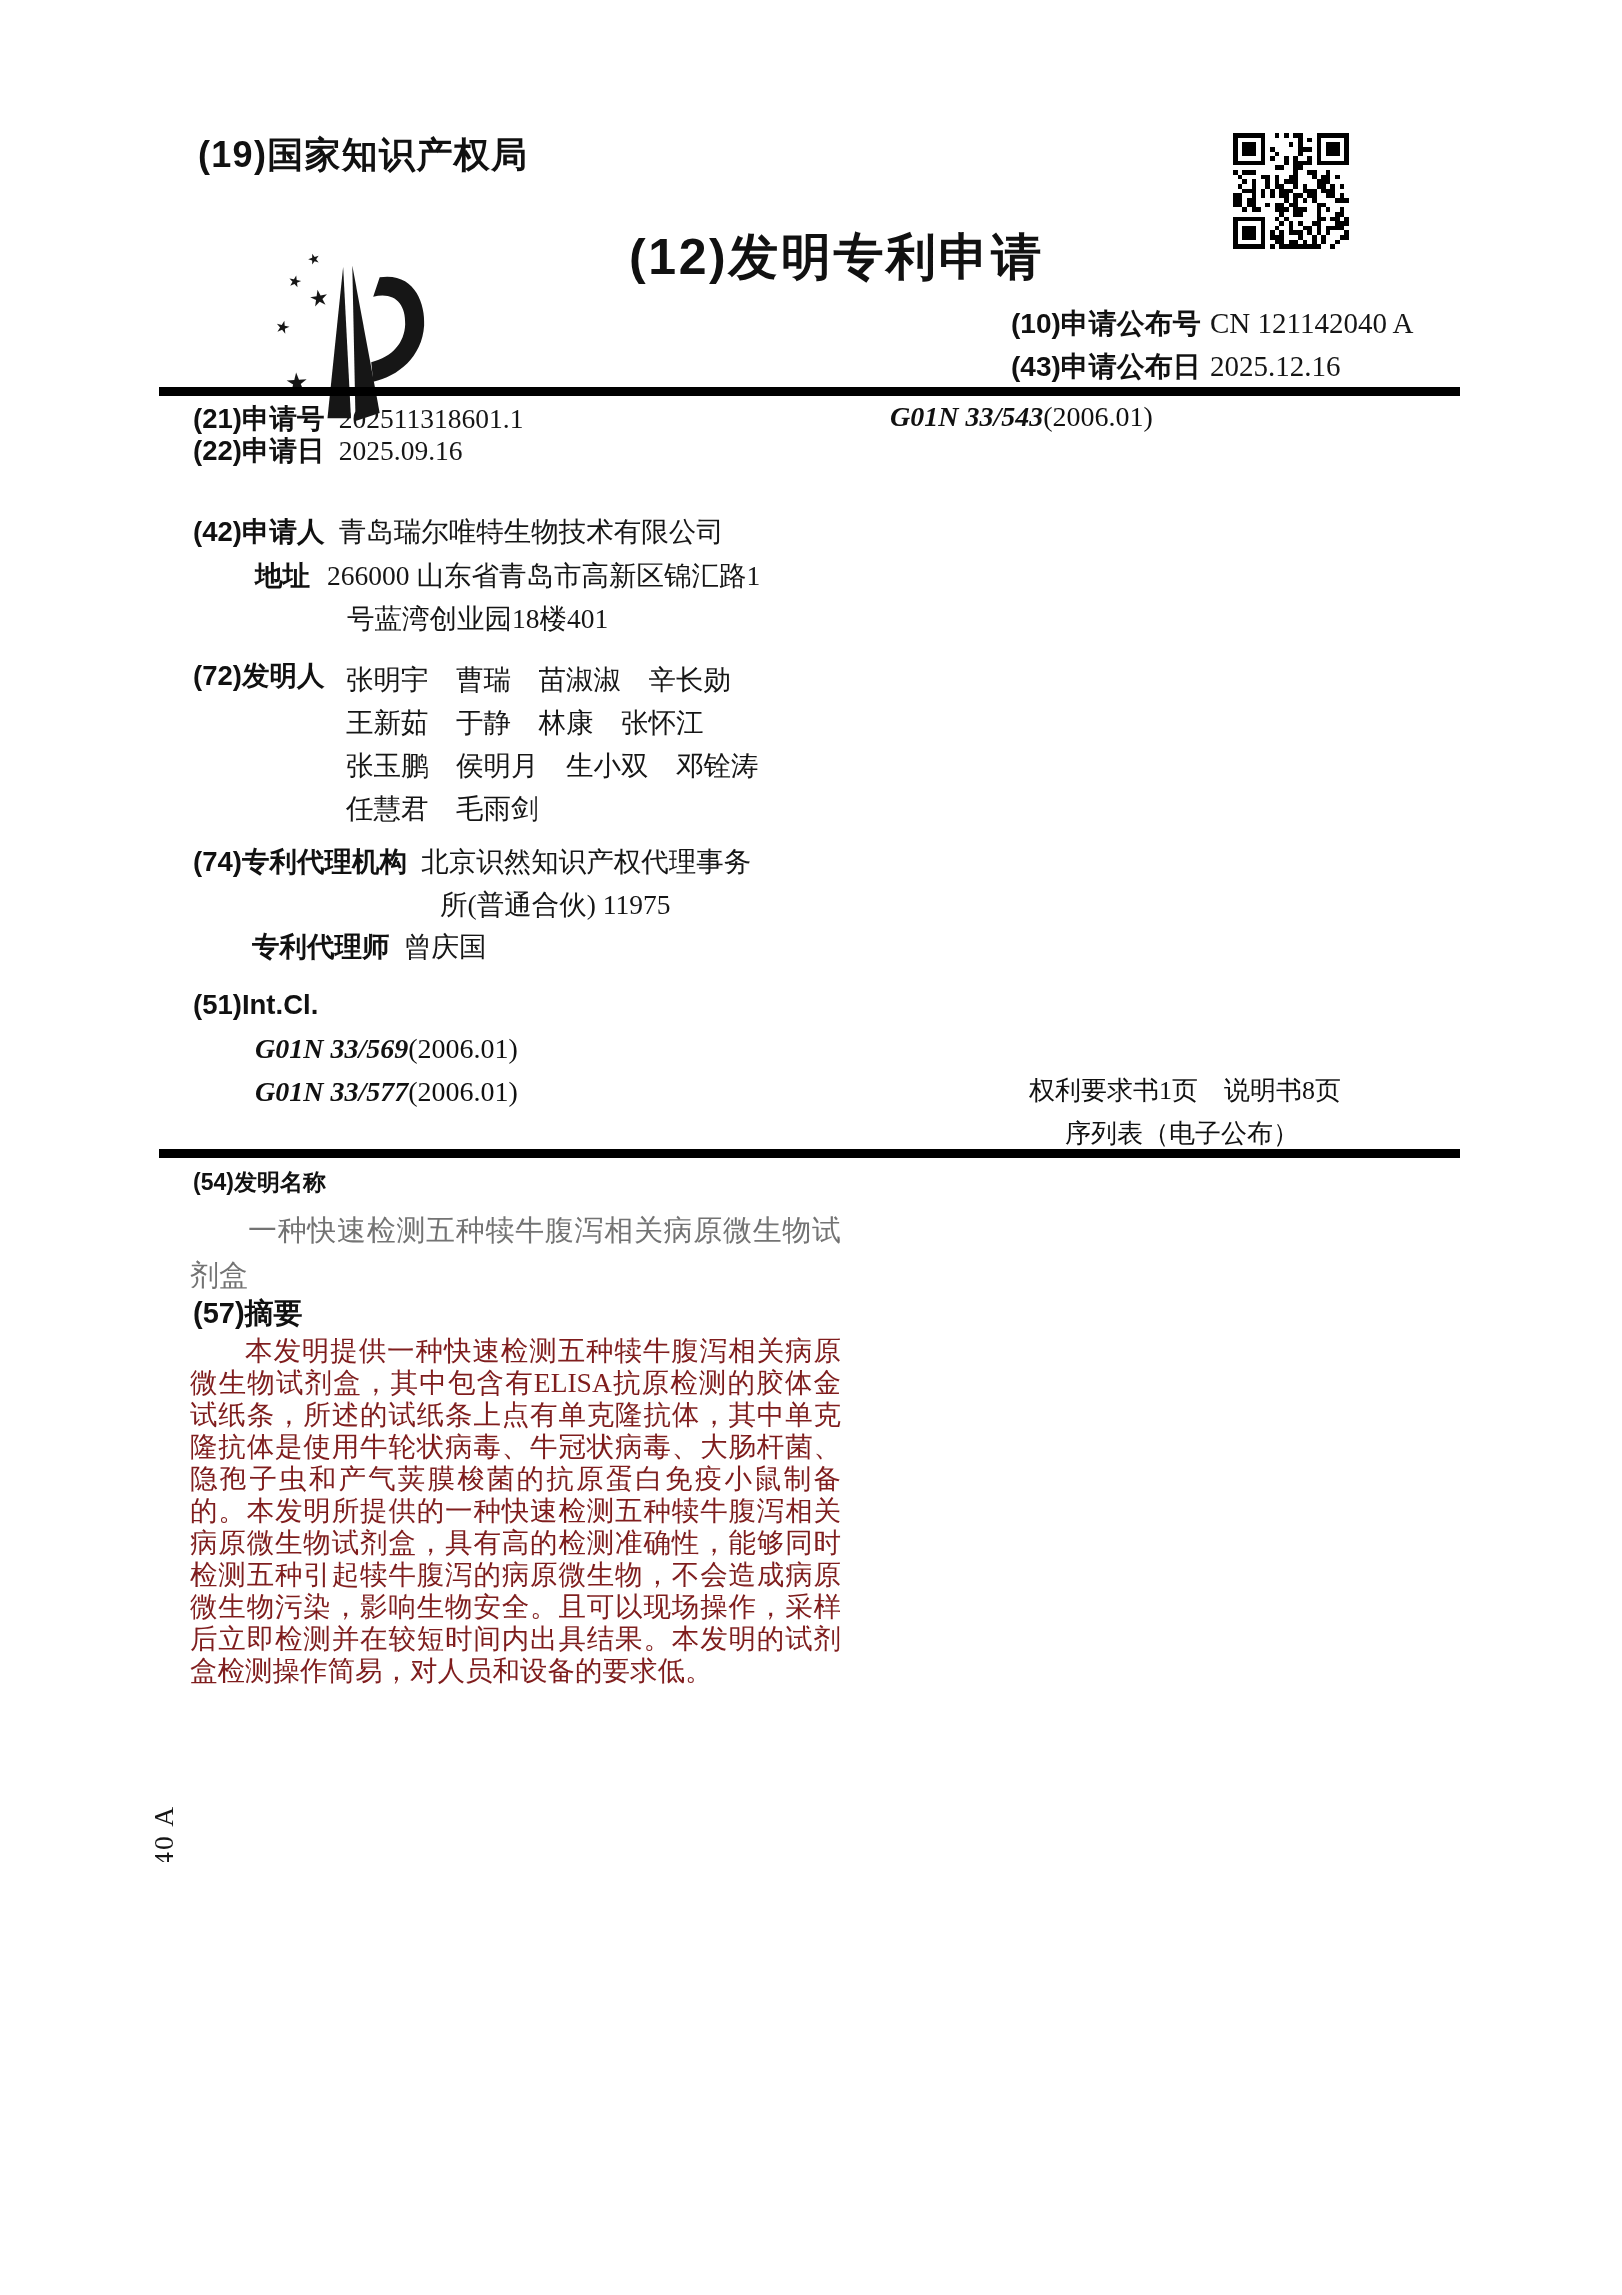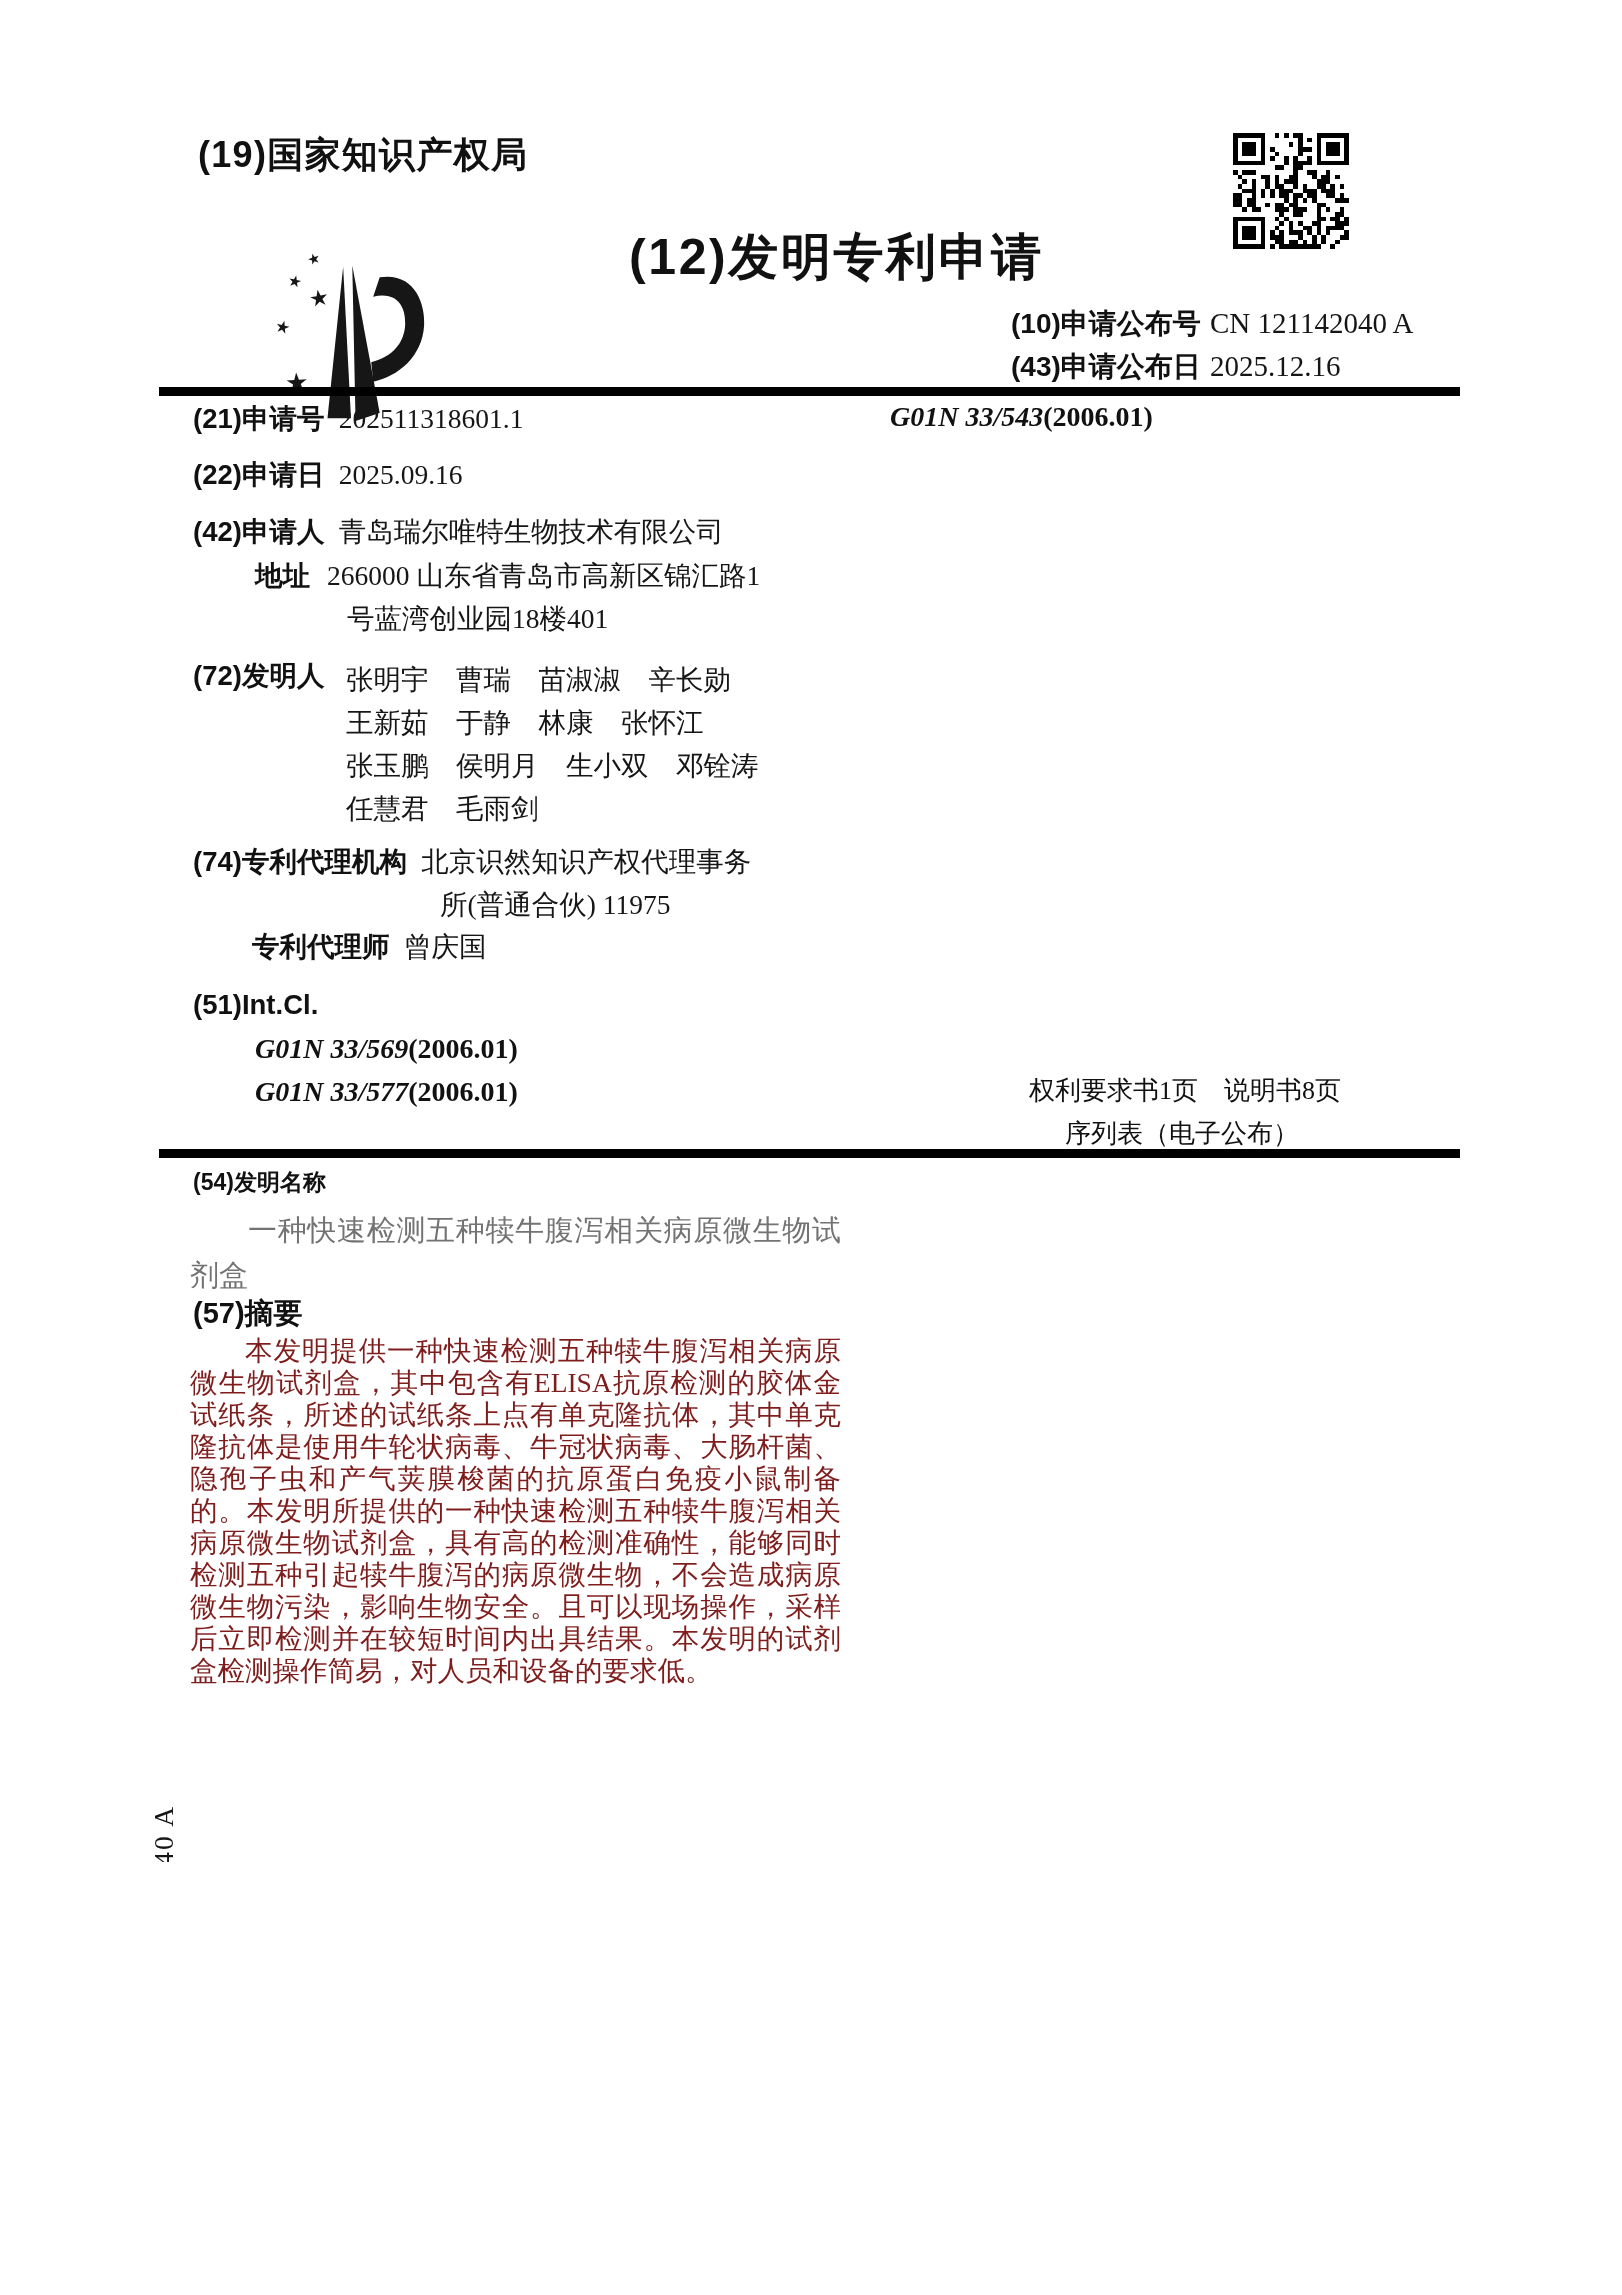--- a/index.html
+++ b/index.html
@@ -9,41 +9,41 @@
     background:#ffffff;
     color:#111;
     font-family:"Liberation Sans", sans-serif;
     overflow:hidden;
     border-radius:10px;
   }
   .abs{position:absolute;white-space:nowrap;}
   .lbl{font-family:"Liberation Sans", sans-serif;font-weight:700;color:#111;}
   .val{font-family:"Liberation Serif", serif;font-weight:400;color:#161616;}
   .ipc-code{font-family:"Liberation Serif", serif;font-style:italic;font-weight:700;}
-  .ipc-ver{font-family:"Liberation Serif", serif;font-weight:700;}
+  .ipc-ver{font-family:"Liberation Serif", serif;font-weight:400;}
 
   .header-office{left:198px;top:131px;font-size:36px;letter-spacing:1.3px;}
   .doc-type{left:629px;top:224px;font-size:50px;letter-spacing:2.6px;}
 
   .logo{left:270px;top:247px;width:160px;height:180px;}
   .qr{left:1233px;top:133px;width:116px;height:116px;}
   .qr svg{width:100%;height:100%;shape-rendering:crispEdges;}
 
   .pub-no{left:1011px;top:305px;font-size:28px;}
   .pub-date{left:1011px;top:348px;font-size:28px;}
   .pub-no .val,.pub-date .val{font-size:29px;margin-left:9.2px;}
 
   .rule{position:absolute;left:159px;width:1301px;height:8.5px;background:#000;}
   .rule-top{top:387px;}
   .rule-bottom{top:1149px;}
 
   .row{font-size:27.5px;}
   .row .lbl{margin-right:14.4px;}
   .r21{left:193px;top:401px;}
-  .r22{left:193px;top:457px;}
+  .r22{left:193px;top:433px;}
   .r71{left:193px;top:514px;}
   .addr1{left:255px;top:558px;}
   .addr1 .lbl{margin-right:17px;}
   .addr2{left:347px;top:601px;}
   .r72{left:193px;top:658px;}
   .inv-names{position:absolute;left:346px;top:658px;font-size:27.5px;line-height:43px;}
   .inv-names div{white-space:nowrap;}
   .r74{left:193px;top:844px;}
   .agency2{left:440px;top:887px;}
   .agent{left:252px;top:929px;text-align:right;}

